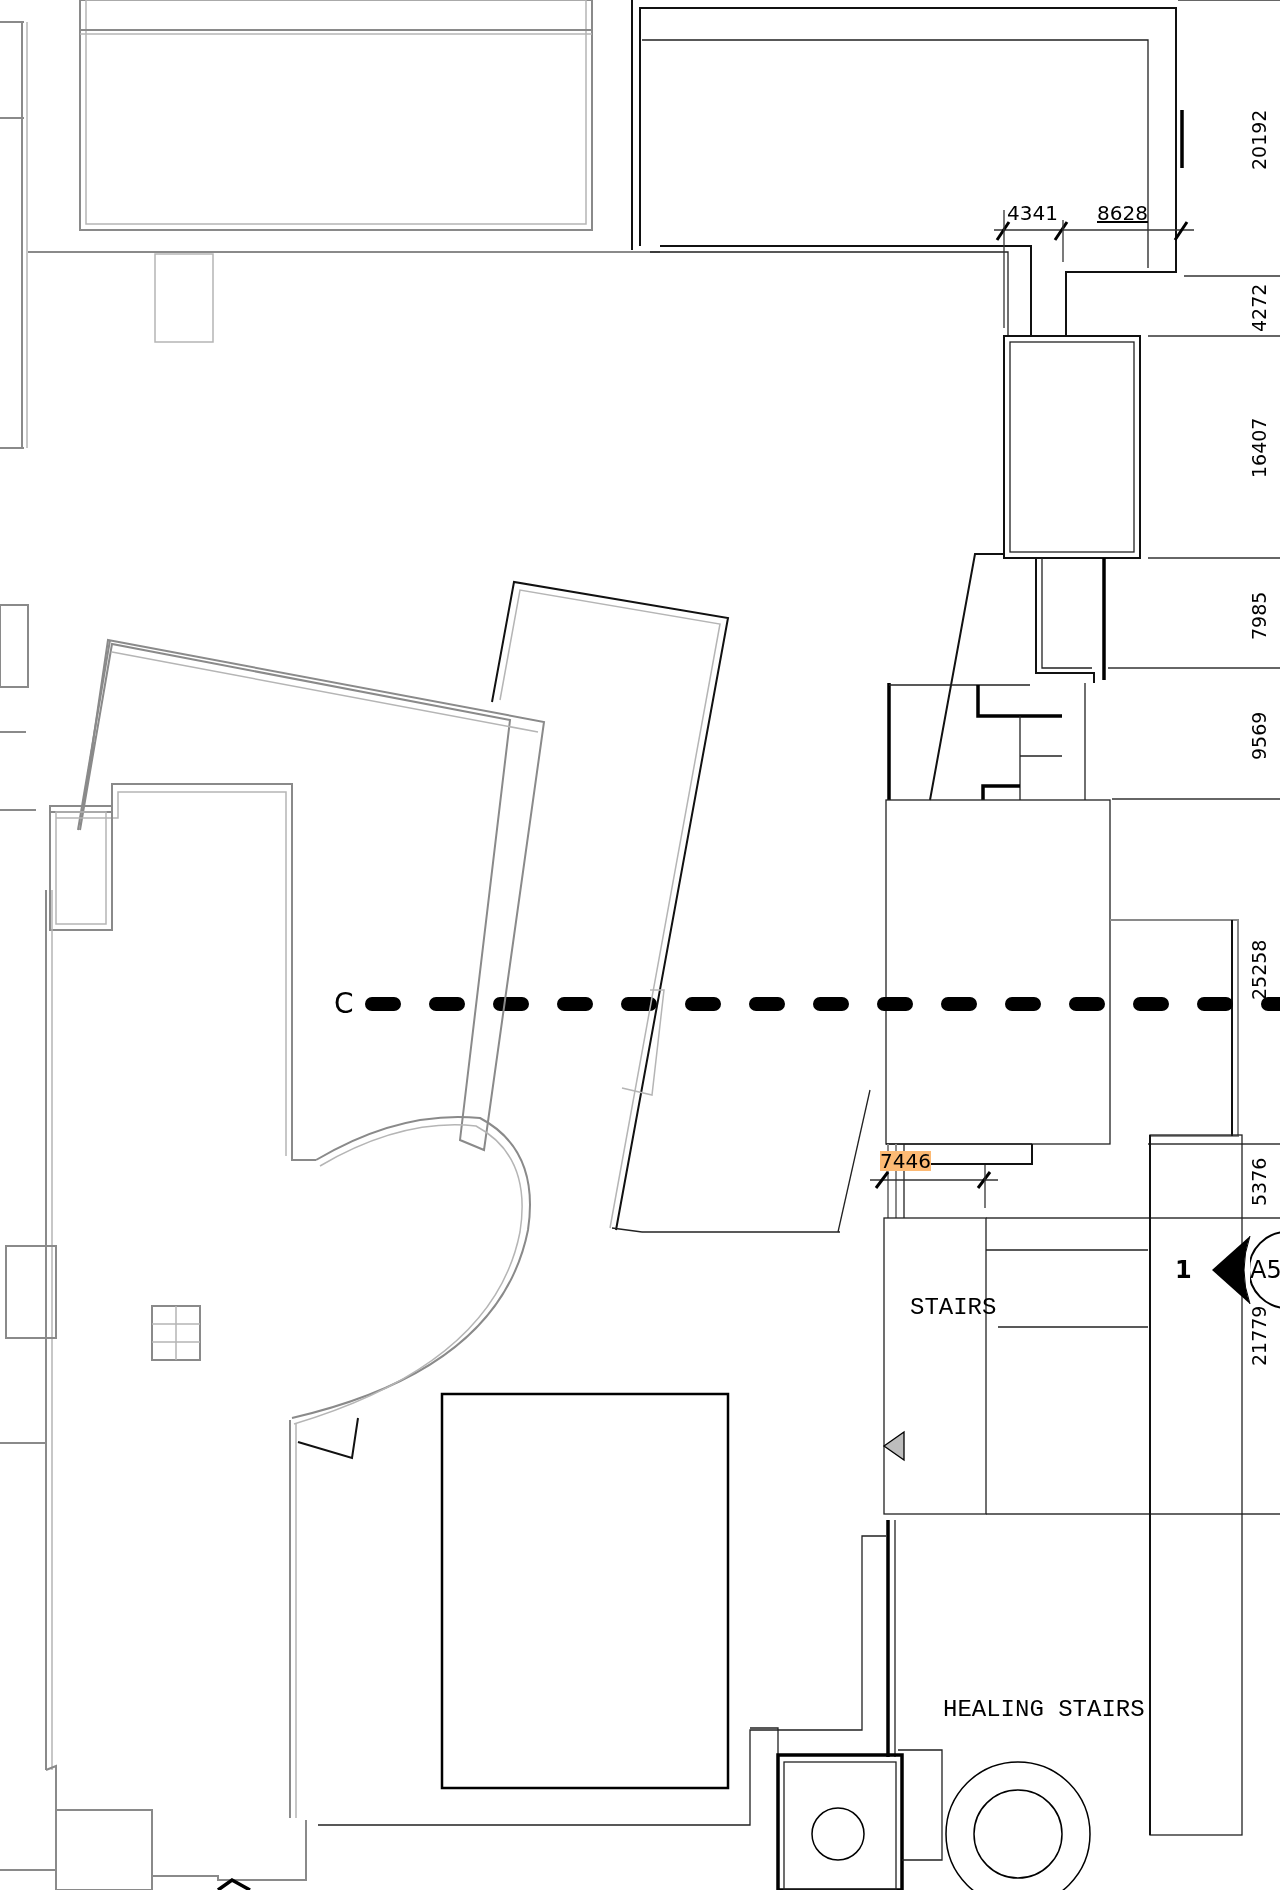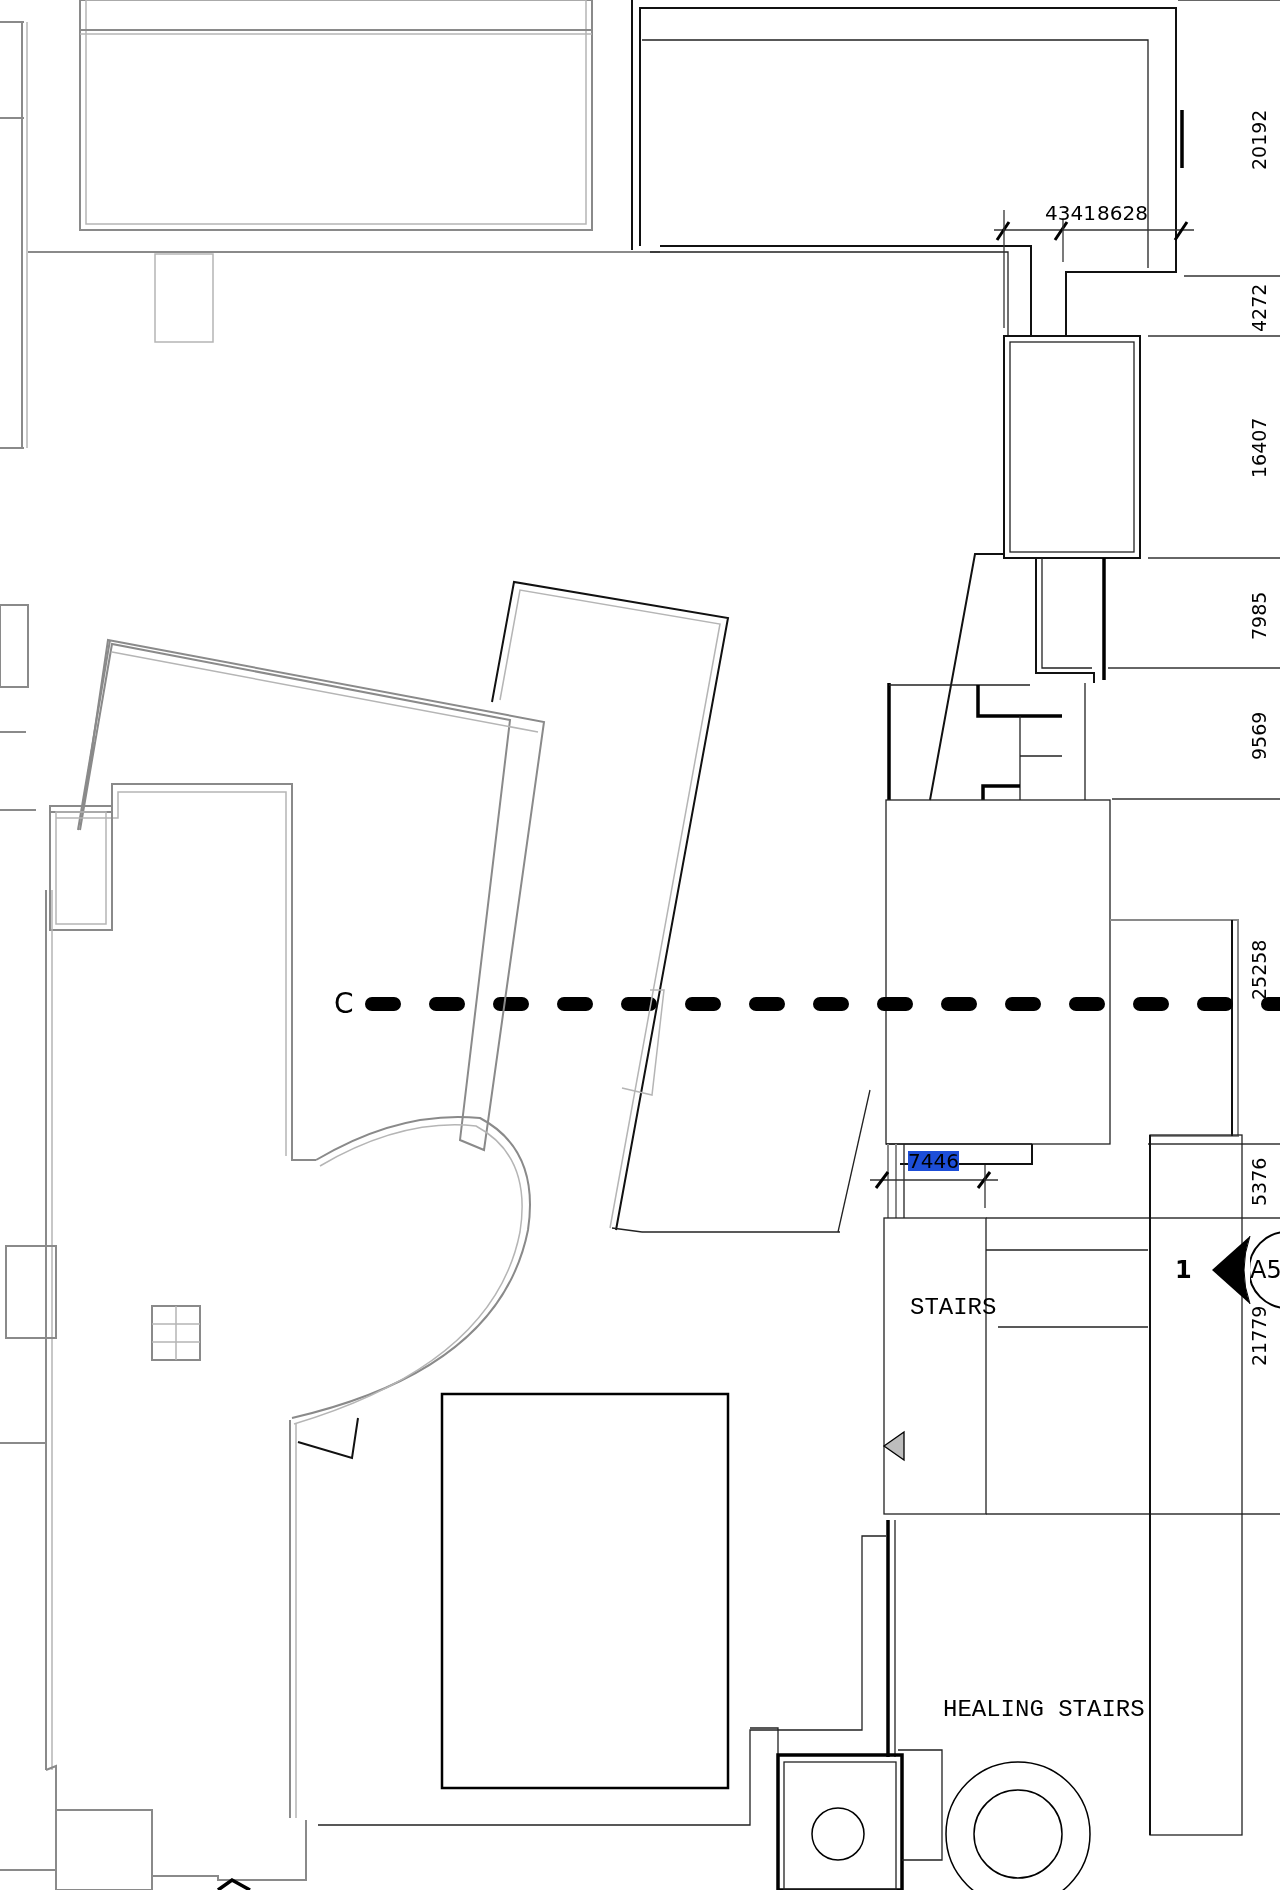--- a/index.html
+++ b/index.html
@@ -182,23 +182,23 @@
 </svg>
 
 <div class="lbl room-label" style="left:910px; top:1296px;">STAIRS</div>
 <div class="lbl room-label" style="left:943px; top:1698px;">HEALING STAIRS</div>
 
 <div class="lbl section-letter" style="left:334px; top:990px;">C</div>
 
 <div class="lbl callout-num" style="left:1175px; top:1258px;">1</div>
 <div class="lbl callout-sheet" style="left:1250px; top:1258px;">A5</div>
 
-<div class="lbl dim-h" style="left:1007px; top:203px;margin-left:38px;">4341</div>
-<div class="lbl dim-h" style="left:1097px; top:203px;">8628</div>
-<div class="lbl dim-h" style="left:908px; top:1151px; background:#1d4ed8;">7446</div>
+<div class="lbl dim-h" style="left:1007px; top:203px;">4341</div>
+<div class="lbl dim-h" style="left:1097px; top:203px;text-decoration:underline;">8628</div>
+<div class="lbl dim-h" style="left:880px; top:1151px; background:#fdba74;">7446</div>
 
 <div class="lbl dim-v" style="left:1250px; top:170px;">20192</div>
 <div class="lbl dim-v" style="left:1250px; top:332px;">4272</div>
 <div class="lbl dim-v" style="left:1250px; top:478px;">16407</div>
 <div class="lbl dim-v" style="left:1250px; top:640px;">7985</div>
 <div class="lbl dim-v" style="left:1250px; top:760px;">9569</div>
 <div class="lbl dim-v" style="left:1250px; top:1000px;">25258</div>
 <div class="lbl dim-v" style="left:1250px; top:1206px;">5376</div>
 <div class="lbl dim-v" style="left:1250px; top:1366px;">21779</div>
 

